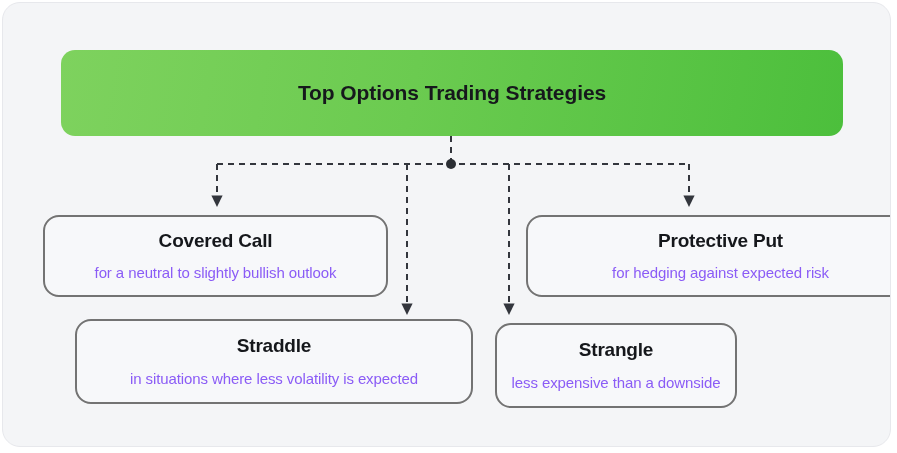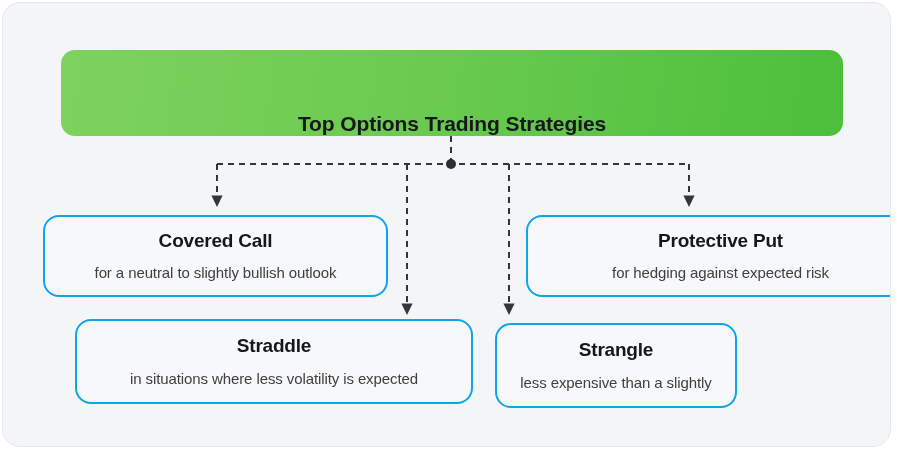--- a/index.html
+++ b/index.html
@@ -41,56 +41,56 @@
   .root-node {
     position: absolute;
     left: 58px;
     top: 47px;
     width: 782px;
     height: 86px;
     border-radius: 14px;
     background: linear-gradient(100deg, #7ed25e 0%, #6bcb50 45%, #4cbf3c 100%);
     box-sizing: border-box;
     display: flex;
-    align-items: flex-end;
+    align-items: center;
     justify-content: center;
   }
   .root-title {
     font-size: 21px;
     font-weight: bold;
     color: #16181c;
     letter-spacing: -0.1px;
     text-align: center;
   }
 
   
   .node {
     position: absolute;
-    border: 2px solid #0ea5e9;
+    border: 2px solid #737373;
     border-radius: 16px;
     background: #f7f8fa;
     box-sizing: border-box;
     display: flex;
     flex-direction: column;
     align-items: center;
     justify-content: center;
     padding: 17px 10px;
   }
   .node-title {
     font-size: 19px;
     font-weight: bold;
     color: #15171b;
     line-height: 1.28;
     text-align: center;
     letter-spacing: -0.2px;
   }
   .node-sub {
     font-size: 15px;
     font-weight: normal;
-    color: #404040;
+    color: #8b5cf6;
     line-height: 1.35;
     text-align: center;
     margin-top: 10px;
     letter-spacing: -0.1px;
   }
 
   .node-covered-call  { left: 40px;  top: 212px; width: 345px; height: 82px; }
   .node-protective-put{ left: 523px; top: 212px; width: 389px; height: 82px; }
   .node-straddle      { left: 72px;  top: 316px; width: 398px; height: 85px; }
   .node-strangle      { left: 492px; top: 320px; width: 242px; height: 85px; }
@@ -147,17 +147,17 @@
       <div class="node-sub">for hedging against expected risk</div>
     </div>
 
     <div class="node node-straddle">
       <div class="node-title">Straddle</div>
       <div class="node-sub">in situations where less volatility is expected</div>
     </div>
 
     <div class="node node-strangle">
       <div class="node-title">Strangle</div>
-      <div class="node-sub">less expensive than a slightly</div>
+      <div class="node-sub">less expensive than a downside</div>
     </div>
 
   </div>
 </div>
 
 </body></html>

